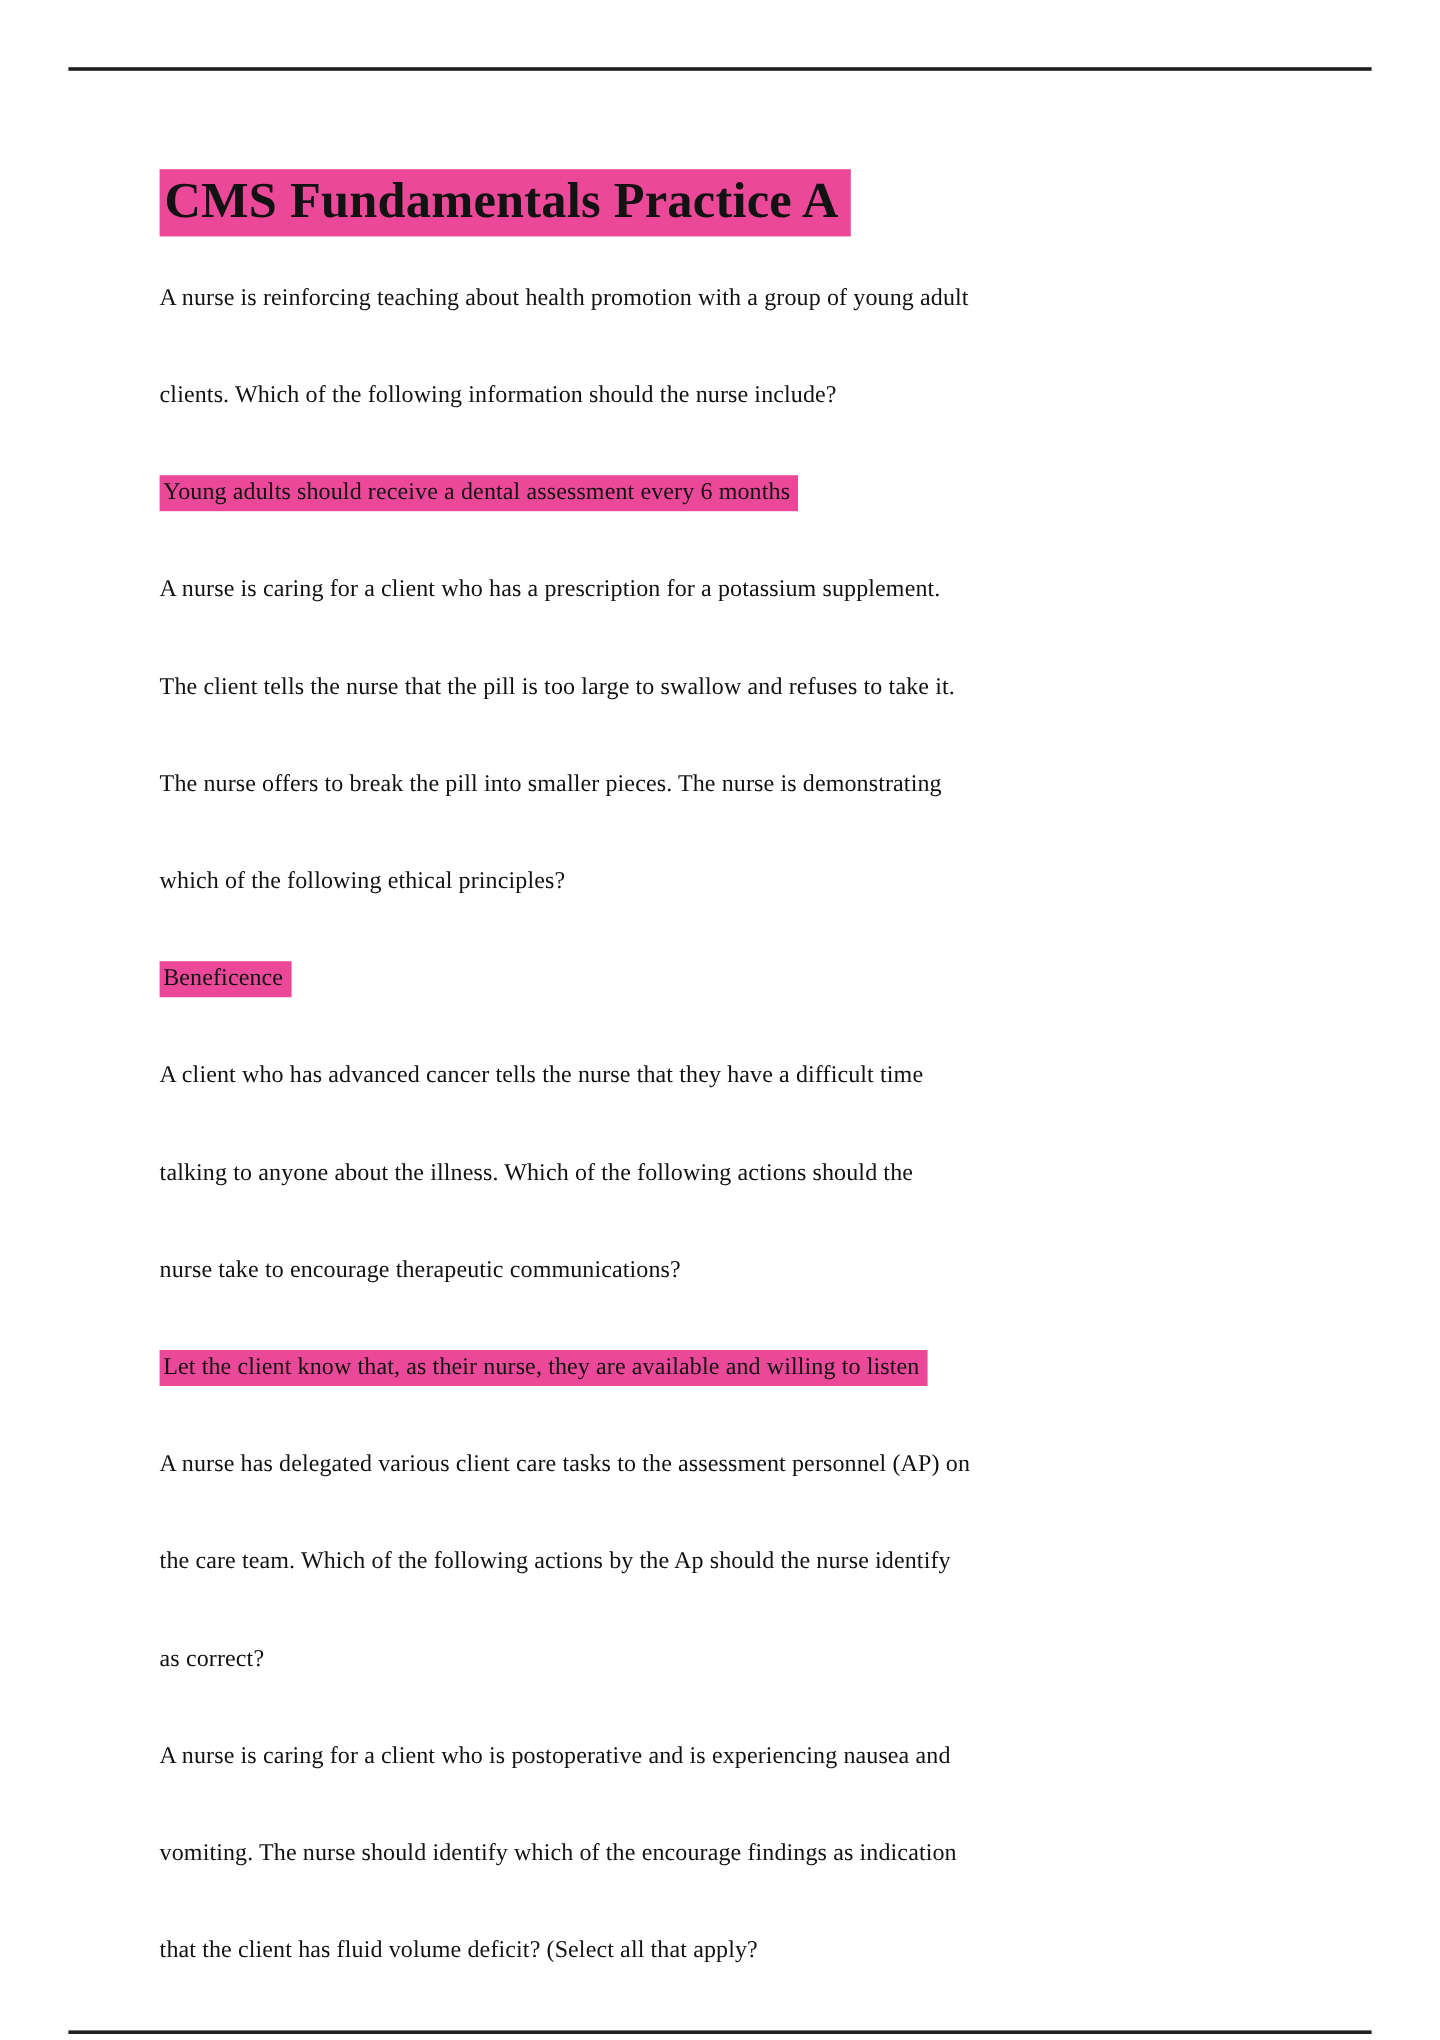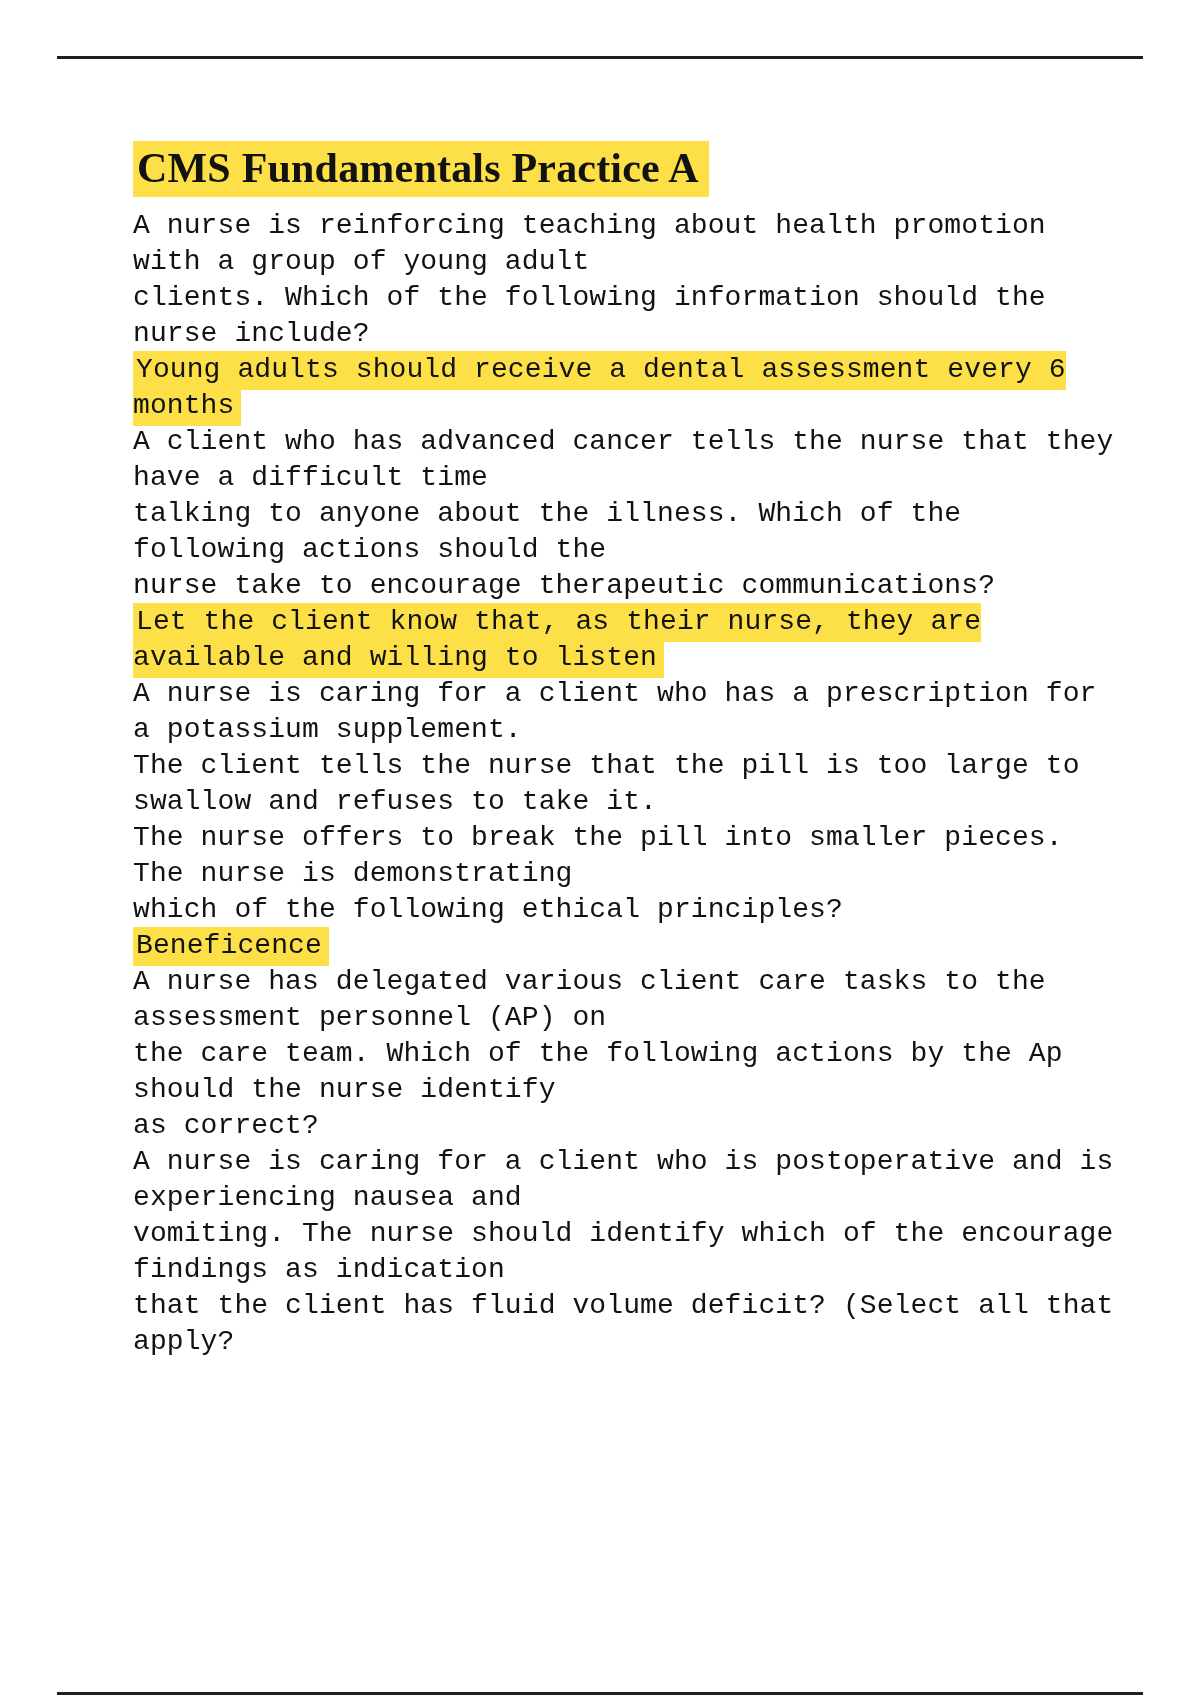--- a/index.html
+++ b/index.html
@@ -33,28 +33,27 @@
   }
   h1.doc-title {
     font-size: 42px;
     font-weight: bold;
     line-height: 56px;
     margin: 0 0 12px 0;
     letter-spacing: 0.2px;
   }
   p.para {
     margin: 0;
-    font-size: 28px;
-    line-height: 36px;
+    font-size: 20px;
+    line-height: 81px;
     white-space: pre-line;
     letter-spacing: 0.1px;
-    font-family: Liberation Mono, monospace;
   }
   mark.hl {
-    background: #fde047;
+    background: #ec4899;
     color: inherit;
     padding: 3px 7px 5px 3px;
   }
   h1.doc-title mark.hl {
     padding: 4px 10px 6px 4px;
   }
 </style>
 </head>
 <body>
 
@@ -66,32 +65,32 @@
 
     <h1 class="doc-title"><mark class="hl">CMS Fundamentals Practice A</mark></h1>
 
     <section>
       <p class="para">A nurse is reinforcing teaching about health promotion with a group of young adult
 clients. Which of the following information should the nurse include?</p>
       <p class="para"><mark class="hl">Young adults should receive a dental assessment every 6 months</mark></p>
     </section>
 
     <section>
-      <p class="para">A client who has advanced cancer tells the nurse that they have a difficult time
-talking to anyone about the illness. Which of the following actions should the
-nurse take to encourage therapeutic communications?</p>
-      <p class="para"><mark class="hl">Let the client know that, as their nurse, they are available and willing to listen</mark></p>
-    </section>
-
-    <section>
       <p class="para">A nurse is caring for a client who has a prescription for a potassium supplement.
 The client tells the nurse that the pill is too large to swallow and refuses to take it.
 The nurse offers to break the pill into smaller pieces. The nurse is demonstrating
 which of the following ethical principles?</p>
       <p class="para"><mark class="hl">Beneficence</mark></p>
+    </section>
+
+    <section>
+      <p class="para">A client who has advanced cancer tells the nurse that they have a difficult time
+talking to anyone about the illness. Which of the following actions should the
+nurse take to encourage therapeutic communications?</p>
+      <p class="para"><mark class="hl">Let the client know that, as their nurse, they are available and willing to listen</mark></p>
     </section>
 
     <section>
       <p class="para">A nurse has delegated various client care tasks to the assessment personnel (AP) on
 the care team. Which of the following actions by the Ap should the nurse identify
 as correct?</p>
     </section>
 
     <section>
       <p class="para">A nurse is caring for a client who is postoperative and is experiencing nausea and

